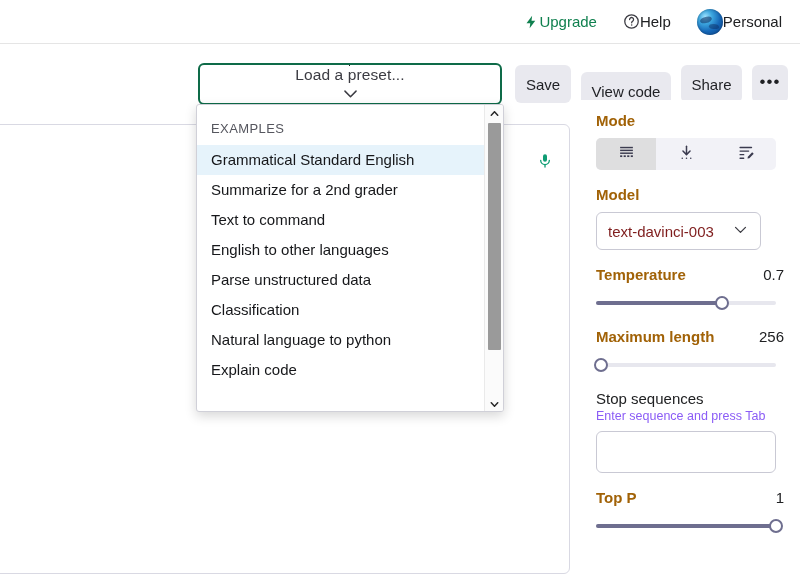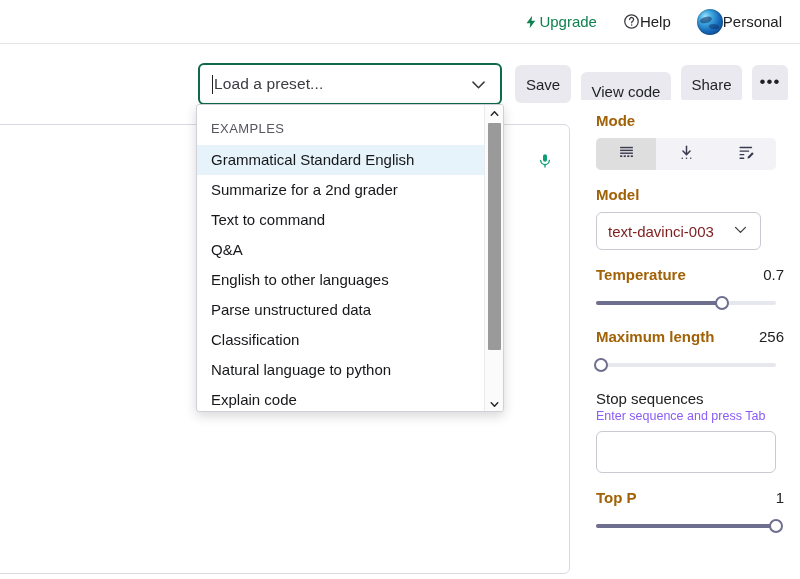--- a/index.html
+++ b/index.html
@@ -63,20 +63,21 @@
   }
   .preset-box {
     position: absolute; left: 198px; top: 19px;
     width: 304px; height: 42px;
     border: 2px solid #0e6b48;
     border-radius: 6px;
     background: #fff;
     display: flex; align-items: center;
     padding: 0 12px;
     cursor: text;
+    flex-direction: column;
   }
   .preset-caret {
     width: 1px; height: 19px; background: #202123;
     margin-right: 1px;
   }
   .preset-placeholder {
     flex: 1; font-size: 15.5px; color: #3b3b42;
     letter-spacing: .1px;
   }
   .preset-chevron { color: #3b3b42; display: flex; }
@@ -287,21 +288,20 @@
   <button class="tbtn" id="btn-share">Share</button>
   <button class="tbtn" id="btn-more">•••</button>
 </div>
 
 <div class="dropdown">
   <div class="dd-list">
     <div class="dd-group-label">EXAMPLES</div>
     <div class="dd-item selected">Grammatical Standard English</div>
     <div class="dd-item">Summarize for a 2nd grader</div>
     <div class="dd-item">Text to command</div>
-    <div class="dd-item">Q&amp;A</div>
     <div class="dd-item">English to other languages</div>
     <div class="dd-item">Parse unstructured data</div>
     <div class="dd-item">Classification</div>
     <div class="dd-item">Natural language to python</div>
     <div class="dd-item">Explain code</div>
   </div>
 
   <div class="dd-scroll">
     <div class="sb-arrow up">
       <svg width="11" height="11" viewBox="0 0 24 24" fill="none" stroke="#2a2a2a" stroke-width="3.2" stroke-linecap="round" stroke-linejoin="round">

